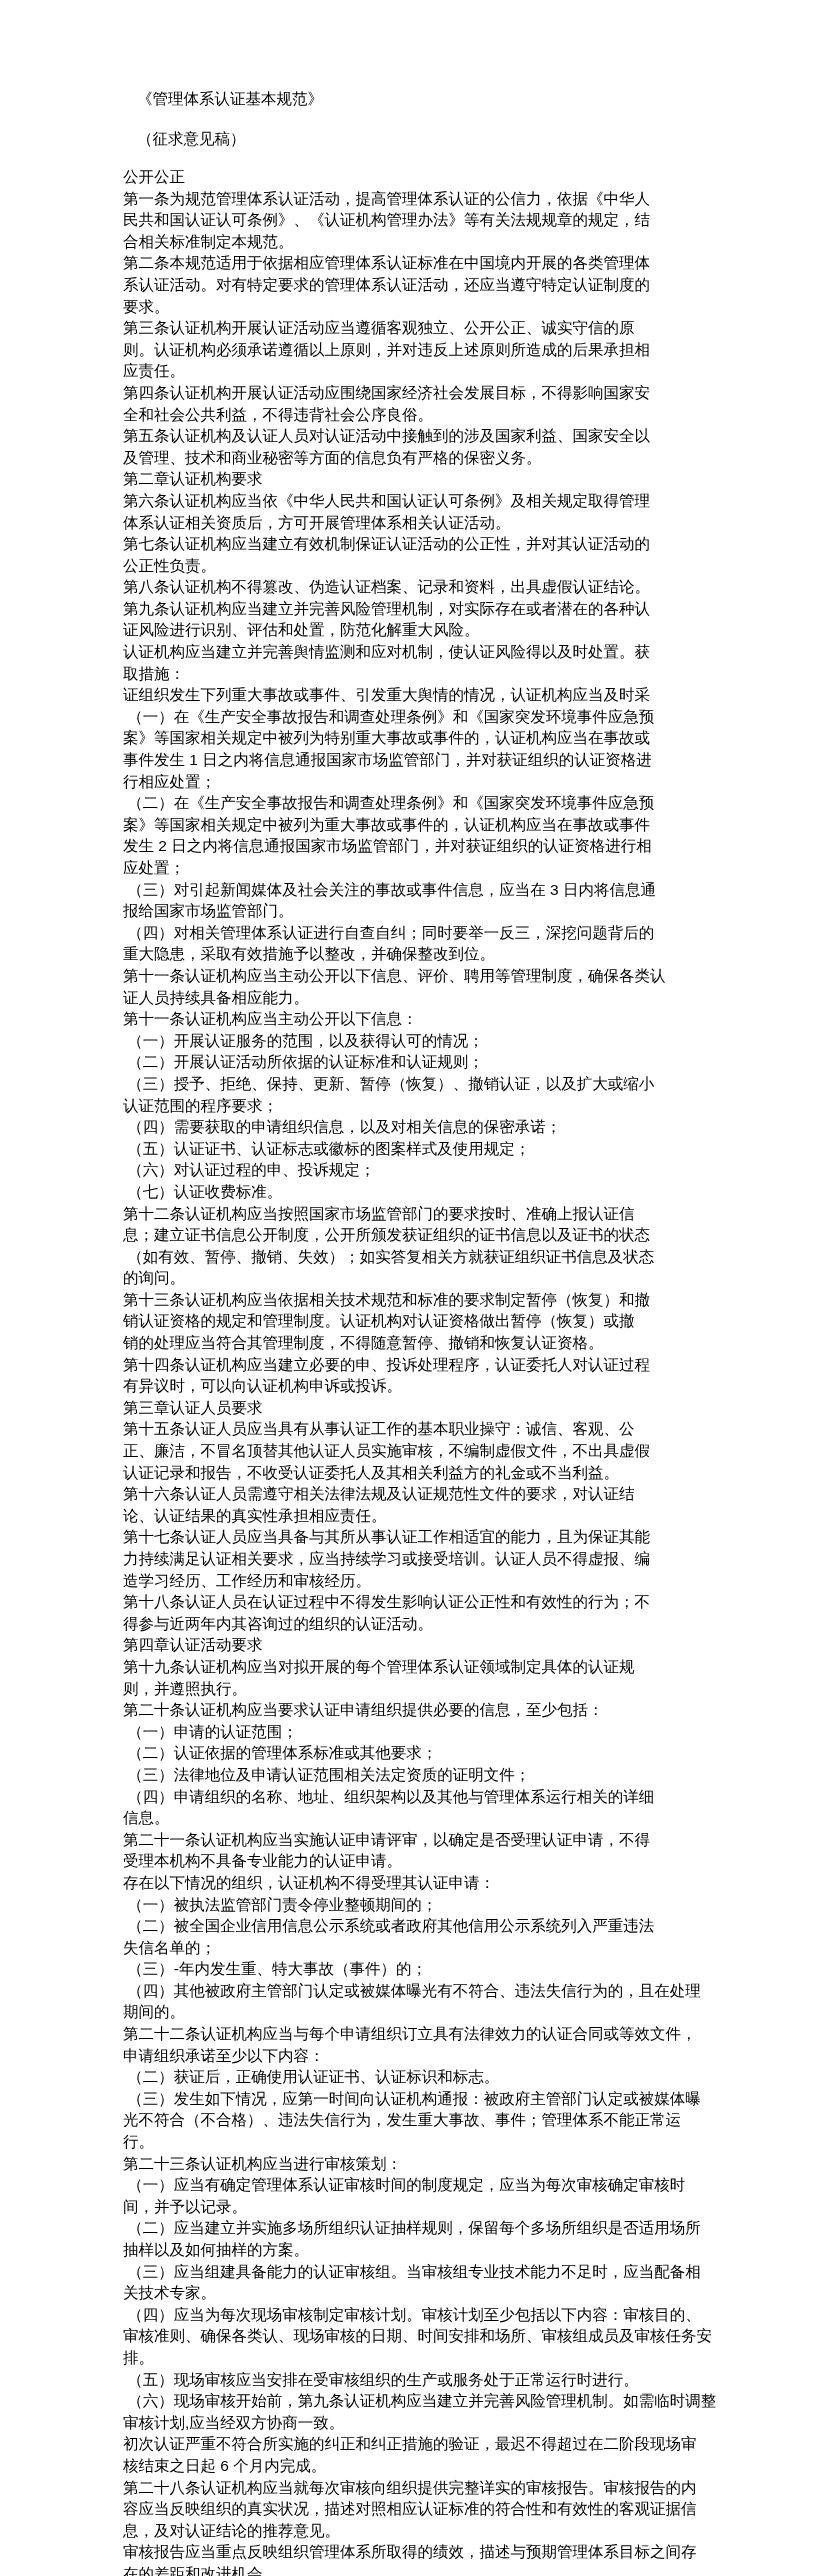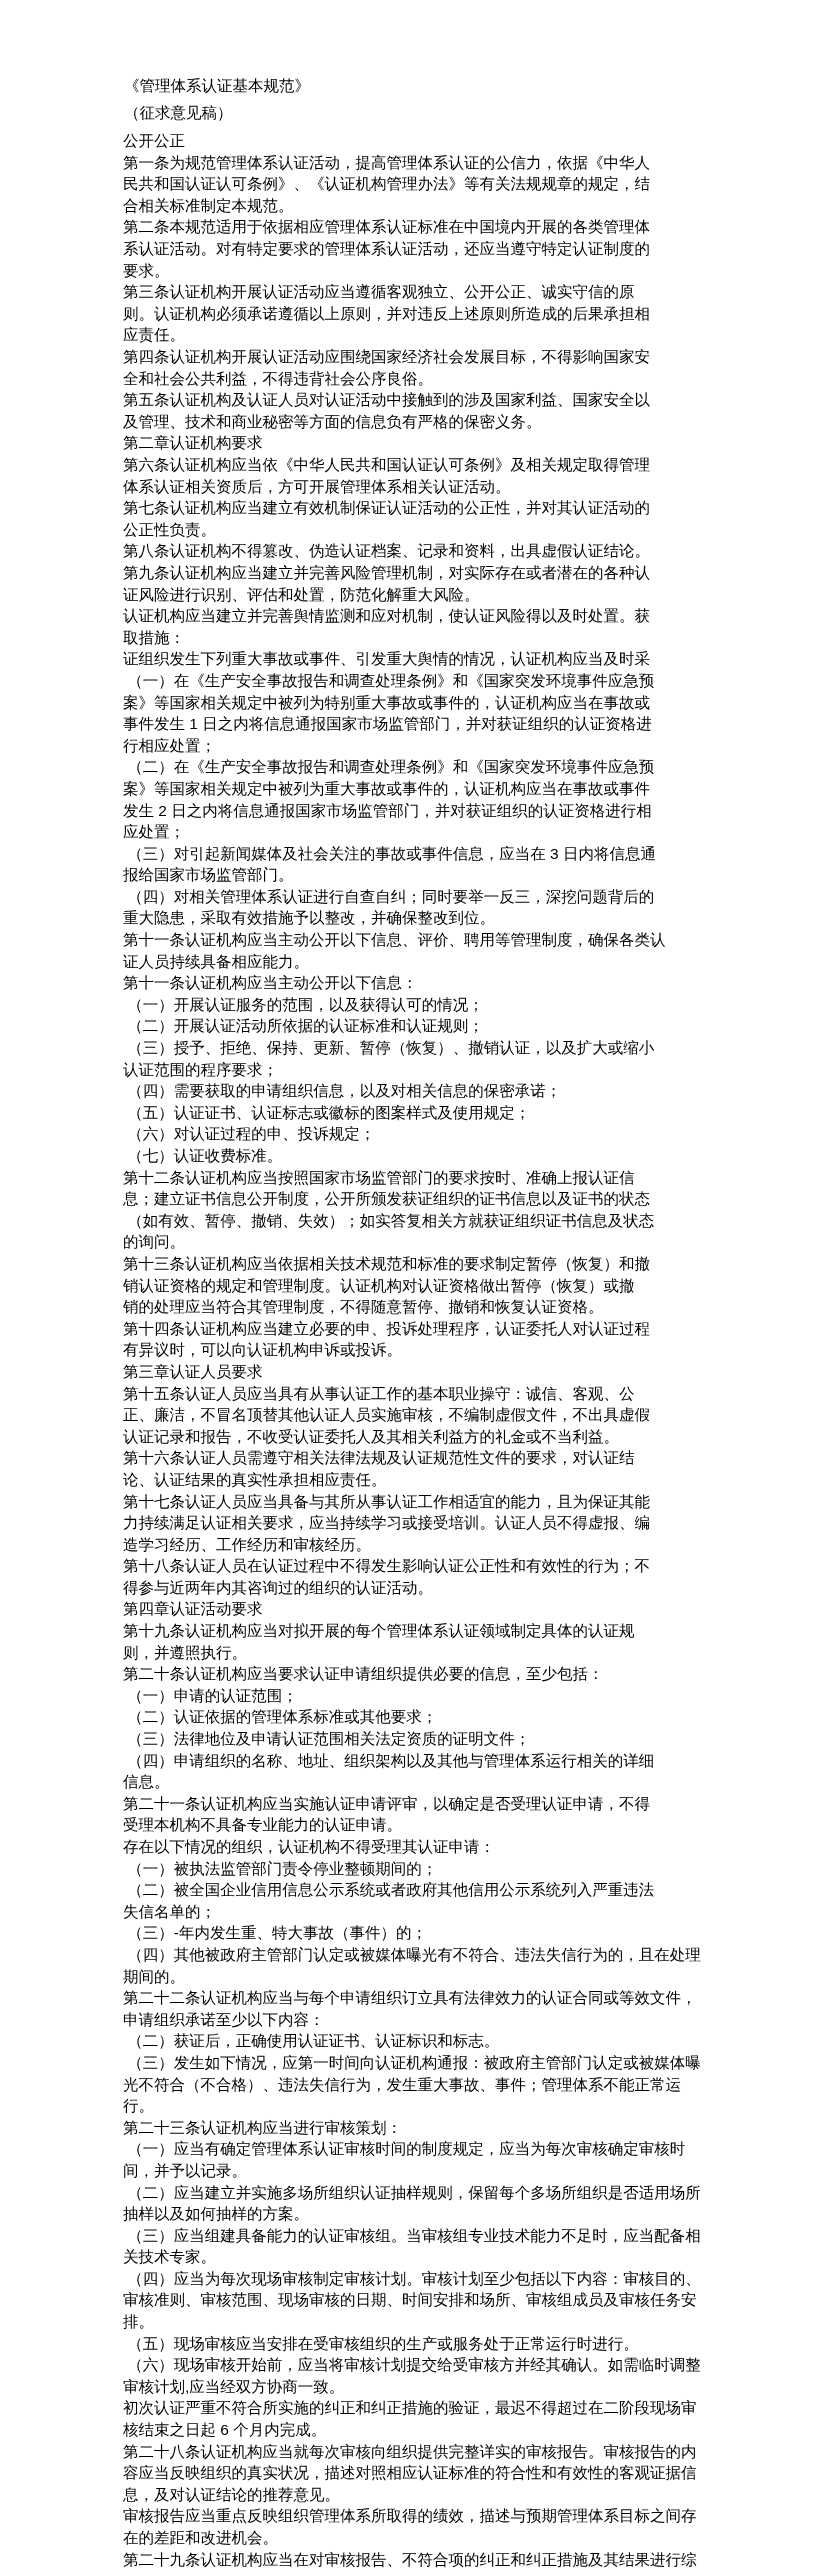--- a/index.html
+++ b/index.html
@@ -18,21 +18,21 @@
     left: 123px;
     top: 72px;
     width: 576px;
     color: #000000;
   }
   .title-line {
     font-size: 15.5px;
     line-height: 26px;
     white-space: pre;
     font-weight: normal;
-    margin: 1px;
+    margin: 14px;
   }
   .body-lines {
     margin-top: 4.1px;
   }
   .text-line {
     font-size: 15.5px;
     line-height: 21.6px;
     white-space: pre;
   }
 </style>
@@ -136,24 +136,24 @@
       <div class="text-line">光不符合（不合格）、违法失信行为，发生重大事故、事件；管理体系不能正常运</div>
       <div class="text-line">行。</div>
       <div class="text-line">第二十三条认证机构应当进行审核策划：</div>
       <div class="text-line"> （一）应当有确定管理体系认证审核时间的制度规定，应当为每次审核确定审核时</div>
       <div class="text-line">间，并予以记录。</div>
       <div class="text-line"> （二）应当建立并实施多场所组织认证抽样规则，保留每个多场所组织是否适用场所</div>
       <div class="text-line">抽样以及如何抽样的方案。</div>
       <div class="text-line"> （三）应当组建具备能力的认证审核组。当审核组专业技术能力不足时，应当配备相</div>
       <div class="text-line">关技术专家。</div>
       <div class="text-line"> （四）应当为每次现场审核制定审核计划。审核计划至少包括以下内容：审核目的、</div>
-      <div class="text-line">审核准则、审核范围、现场审核的日期、时间安排和场所、审核组成员及审核任务安</div>
+      <div class="text-line">审核准则、确保各类认、现场审核的日期、时间安排和场所、审核组成员及审核任务安</div>
       <div class="text-line">排。</div>
       <div class="text-line"> （五）现场审核应当安排在受审核组织的生产或服务处于正常运行时进行。</div>
-      <div class="text-line"> （六）现场审核开始前，应当将审核计划提交给受审核方并经其确认。如需临时调整</div>
+      <div class="text-line"> （六）现场审核开始前，第九条认证机构应当建立并完善风险管理机制。如需临时调整</div>
       <div class="text-line">审核计划,应当经双方协商一致。</div>
       <div class="text-line">初次认证严重不符合所实施的纠正和纠正措施的验证，最迟不得超过在二阶段现场审</div>
       <div class="text-line">核结束之日起 6 个月内完成。</div>
       <div class="text-line">第二十八条认证机构应当就每次审核向组织提供完整详实的审核报告。审核报告的内</div>
       <div class="text-line">容应当反映组织的真实状况，描述对照相应认证标准的符合性和有效性的客观证据信</div>
       <div class="text-line">息，及对认证结论的推荐意见。</div>
       <div class="text-line">审核报告应当重点反映组织管理体系所取得的绩效，描述与预期管理体系目标之间存</div>
       <div class="text-line">在的差距和改进机会。</div>
       <div class="text-line">第二十九条认证机构应当在对审核报告、不符合项的纠正和纠正措施及其结果进行综</div>
     </div>

